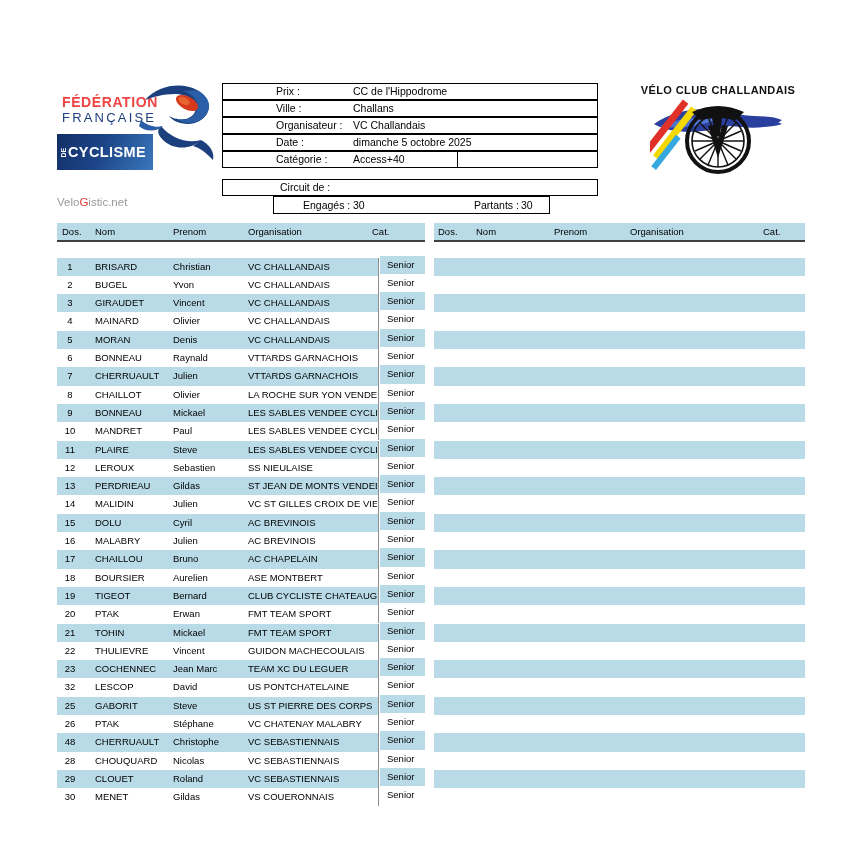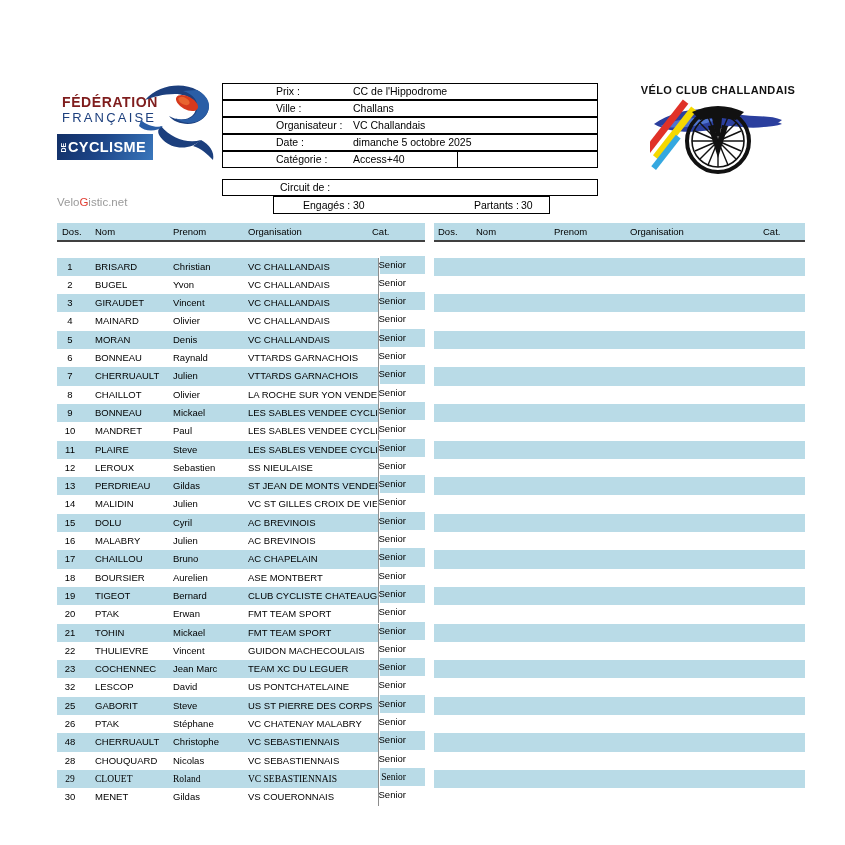--- a/index.html
+++ b/index.html
@@ -1,23 +1,23 @@
 <!DOCTYPE html>
 <html><head>
 <meta charset="utf-8">
 <style>
   html,body{margin:0;padding:0;background:#ffffff;}
   body{width:845px;height:845px;position:relative;font-family:"Liberation Sans",sans-serif;color:#000;}
   .abs{position:absolute;}
 
   
   #ffc-logo{left:55px;top:88px;width:165px;height:82px;}
-  .ffc-l1{position:absolute;left:7px;top:6px;font-size:14px;font-weight:bold;letter-spacing:0.6px;color:#7f1d1d;}
+  .ffc-l1{position:absolute;left:7px;top:6px;font-size:14px;font-weight:bold;letter-spacing:0.6px;color:#ef4444;}
   .ffc-l2{position:absolute;left:7px;top:22px;font-size:13px;font-weight:400;letter-spacing:2.2px;color:#1c3f7d;}
-  .ffc-bar{position:absolute;left:2px;top:46px;width:96px;height:26px;background:linear-gradient(115deg,#122f66 0%,#1c4487 45%,#3a77bc 100%);display:flex;align-items:center;}
+  .ffc-bar{position:absolute;left:2px;top:46px;width:96px;height:36px;background:linear-gradient(115deg,#122f66 0%,#1c4487 45%,#3a77bc 100%);display:flex;align-items:center;}
   .ffc-de{display:inline-block;transform:rotate(-90deg);font-size:7px;font-weight:bold;color:#fff;width:10px;margin-left:1px;}
   .ffc-cyc{font-size:14.5px;font-weight:bold;color:#fff;letter-spacing:0.4px;margin-left:0px;}
   #ffc-swoosh{position:absolute;left:76px;top:-6px;width:92px;height:92px;}
 
   
   #velogistic{left:57px;top:196px;font-size:11.5px;color:#9a9a9a;}
   #velogistic .vg-red{color:#e03c31;}
 
   
   .form-row{position:absolute;left:222px;width:374px;height:15px;border:1px solid #000;background:#fff;}
@@ -38,21 +38,21 @@
   .tbl-header{position:absolute;left:0;top:0;height:17px;background:#b9dbe7;border-bottom:2px solid #404040;width:100%;}
   .th{position:absolute;top:0;font-size:9.5px;line-height:17px;color:#000;}
   .trow{position:absolute;height:18.3px;font-size:9.5px;line-height:18.3px;}
   .seg-main{position:absolute;left:0;top:0;height:100%;}
   .seg-cat{position:absolute;top:-2px;height:100%;}
   .cell{position:absolute;top:0;white-space:nowrap;}
   .c-dos{left:2px;width:22px;text-align:center;}
   .c-nom{left:38px;}
   .c-prenom{left:116px;}
   .c-org{left:191px;width:129px;overflow:hidden;}
-  .c-cat{left:304px;width:45px;text-align:right;top:-2px;}
+  .c-cat{left:330px;width:45px;text-align:left;top:-2px;}
 </style>
 </head>
 <body>
 
 <div class="abs" id="ffc-logo">
   <div class="ffc-l1">FÉDÉRATION</div>
   <div class="ffc-l2">FRANÇAISE</div>
   <div class="ffc-bar">
     <span class="ffc-de">DE</span>
     <span class="ffc-cyc">CYCLISME</span>
@@ -380,21 +380,21 @@
     </div>
     <div class="trow" style="top: 528.6px; left: 0px; width: 368px;">
       <div class="seg-main" style="width: 321px; background: transparent; border-right: 1px solid rgb(140, 140, 140);"></div>
       <div class="seg-cat" style="left: 323px; width: 45px; background: transparent;"></div>
       <span class="cell c-dos">28</span>
       <span class="cell c-nom">CHOUQUARD</span>
       <span class="cell c-prenom">Nicolas</span>
       <span class="cell c-org">VC SEBASTIENNAIS</span>
       <span class="cell c-cat">Senior</span>
     </div>
-    <div class="trow" style="top: 546.9px; left: 0px; width: 434px; font-family: Liberation Serif, serif;">
+    <div class="trow" style="top: 546.9px; left: 0px; width: 434px;">
       <div class="seg-main" style="width: 321px; background: rgb(185, 219, 231); border-right: 1px solid rgb(140, 140, 140);"></div>
       <div class="seg-cat" style="left: 323px; width: 45px; background: rgb(185, 219, 231);"></div>
       <span class="cell c-dos">29</span>
       <span class="cell c-nom">CLOUET</span>
       <span class="cell c-prenom">Roland</span>
       <span class="cell c-org">VC SEBASTIENNAIS</span>
       <span class="cell c-cat">Senior</span>
     </div>
     <div class="trow" style="top: 565.2px; left: 0px; width: 368px;">
       <div class="seg-main" style="width: 321px; background: transparent; border-right: 1px solid rgb(140, 140, 140);"></div>

